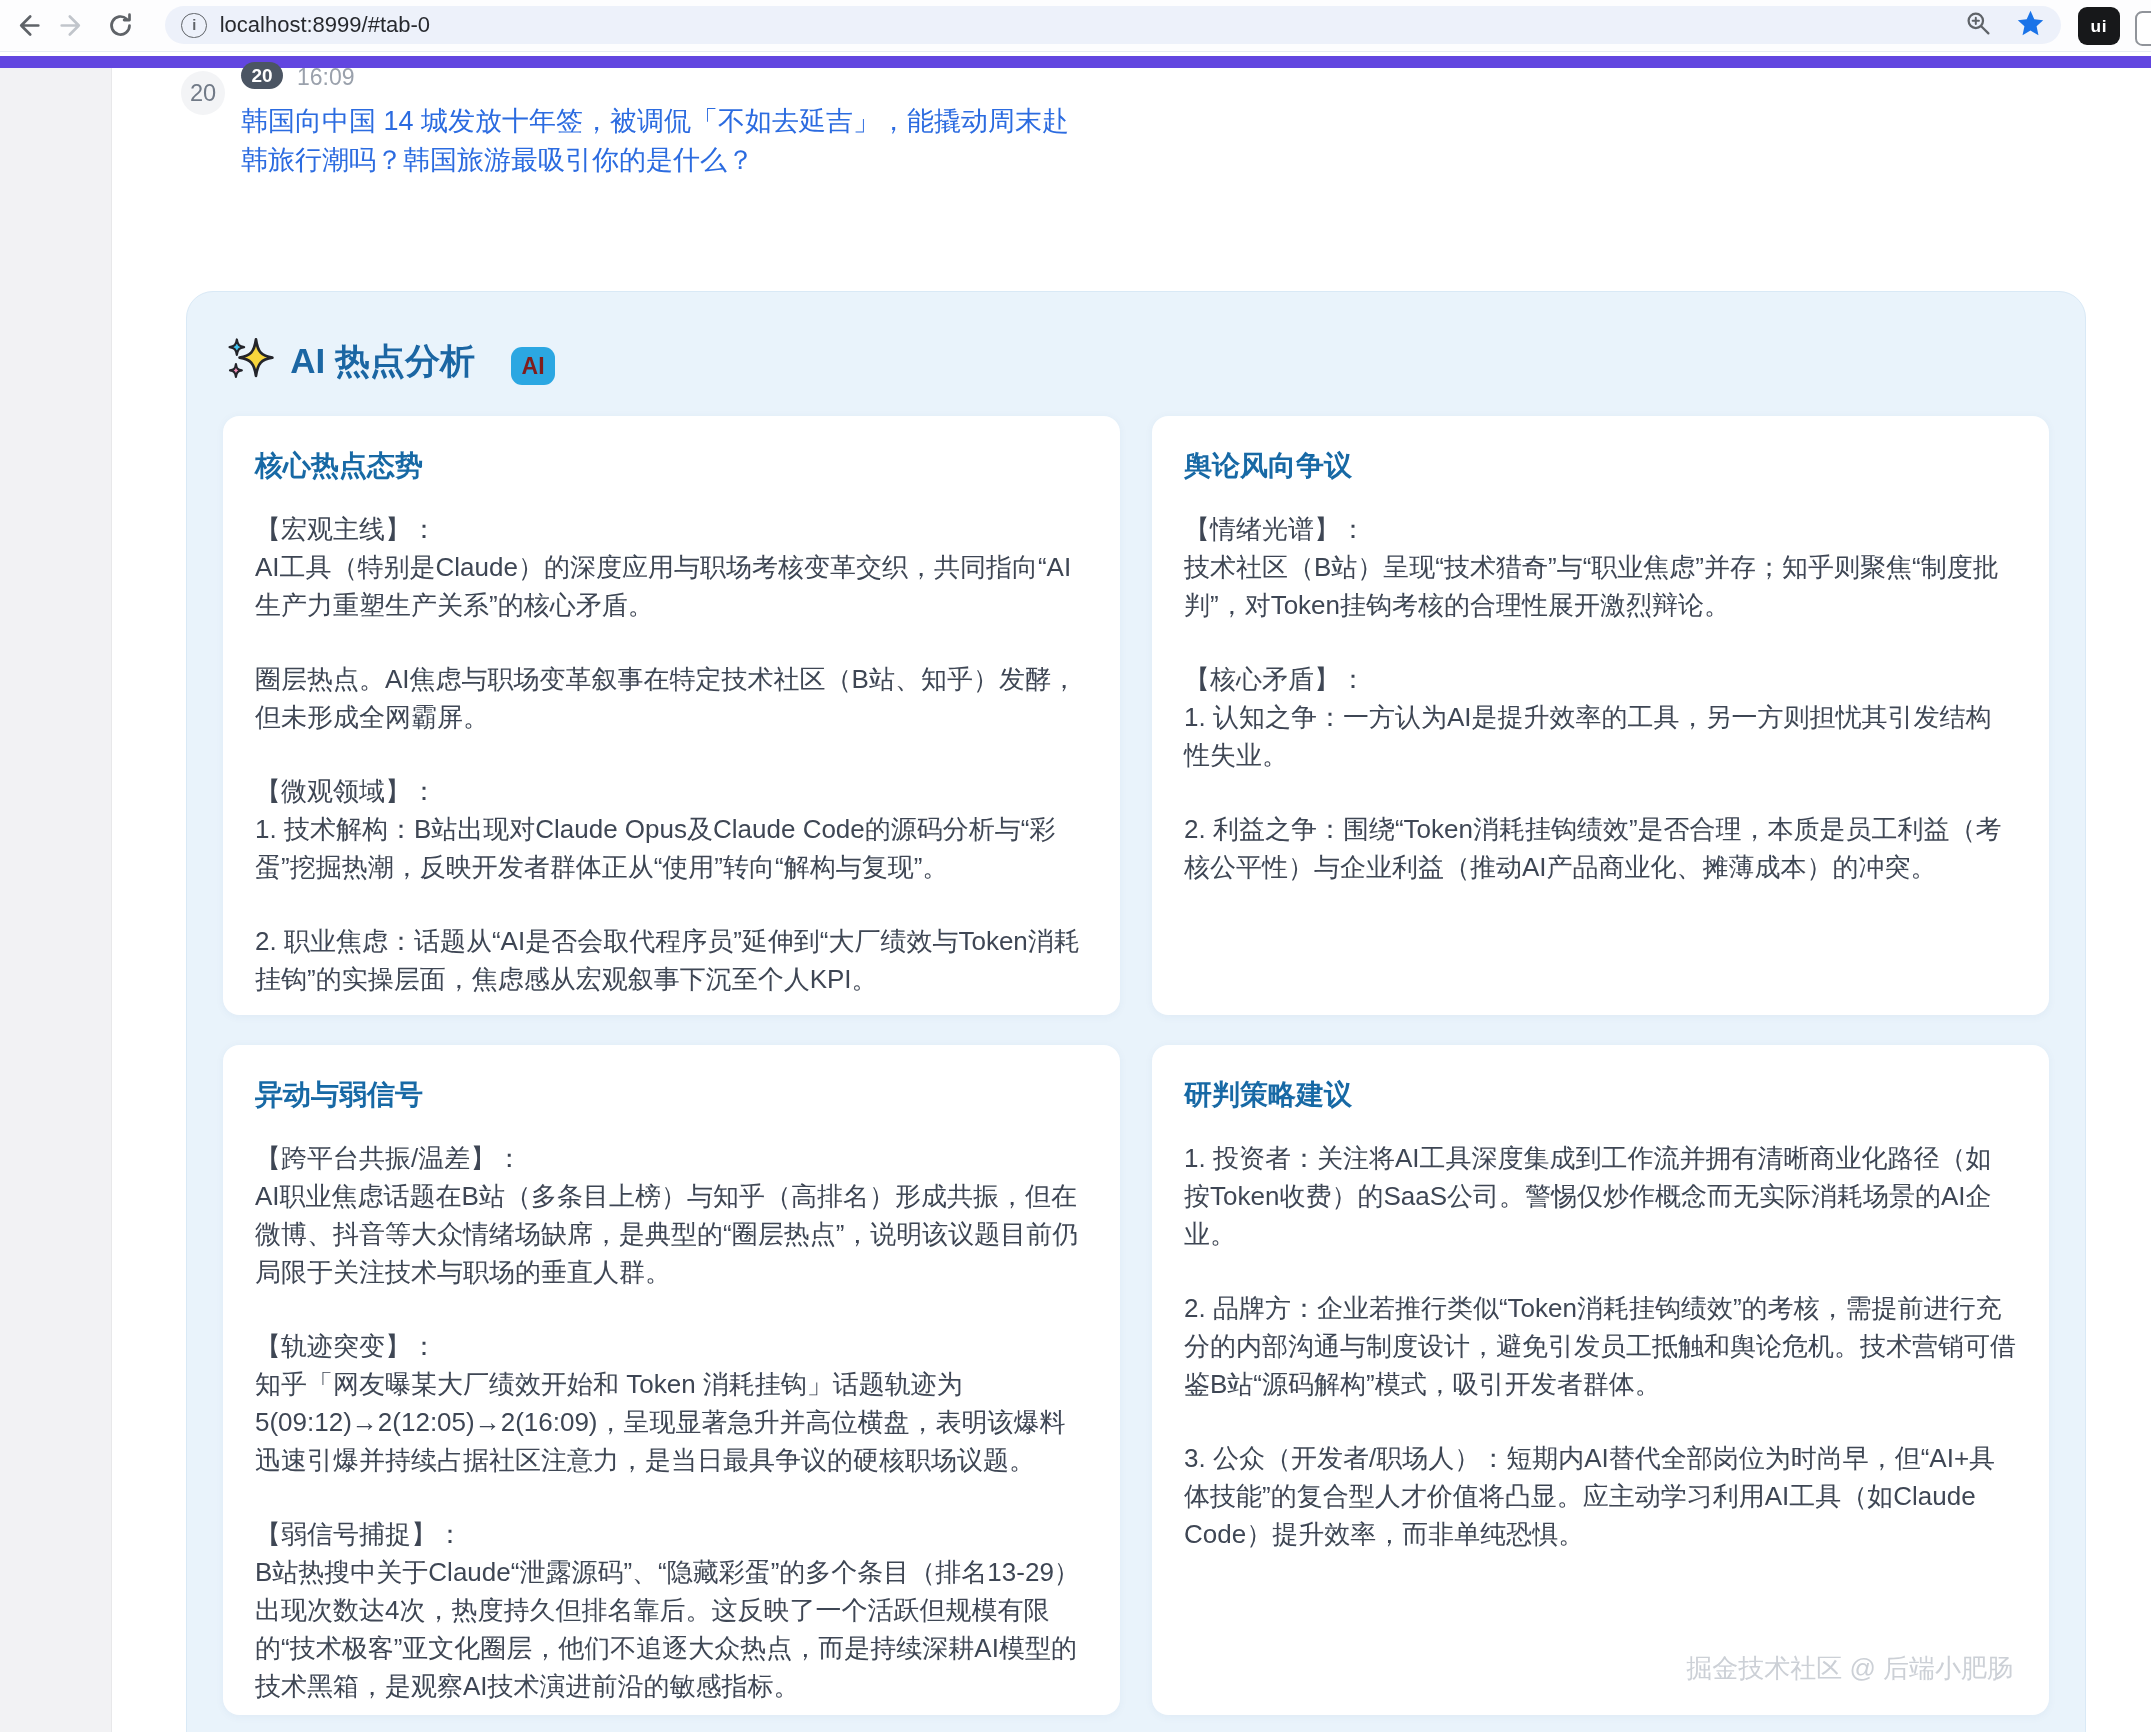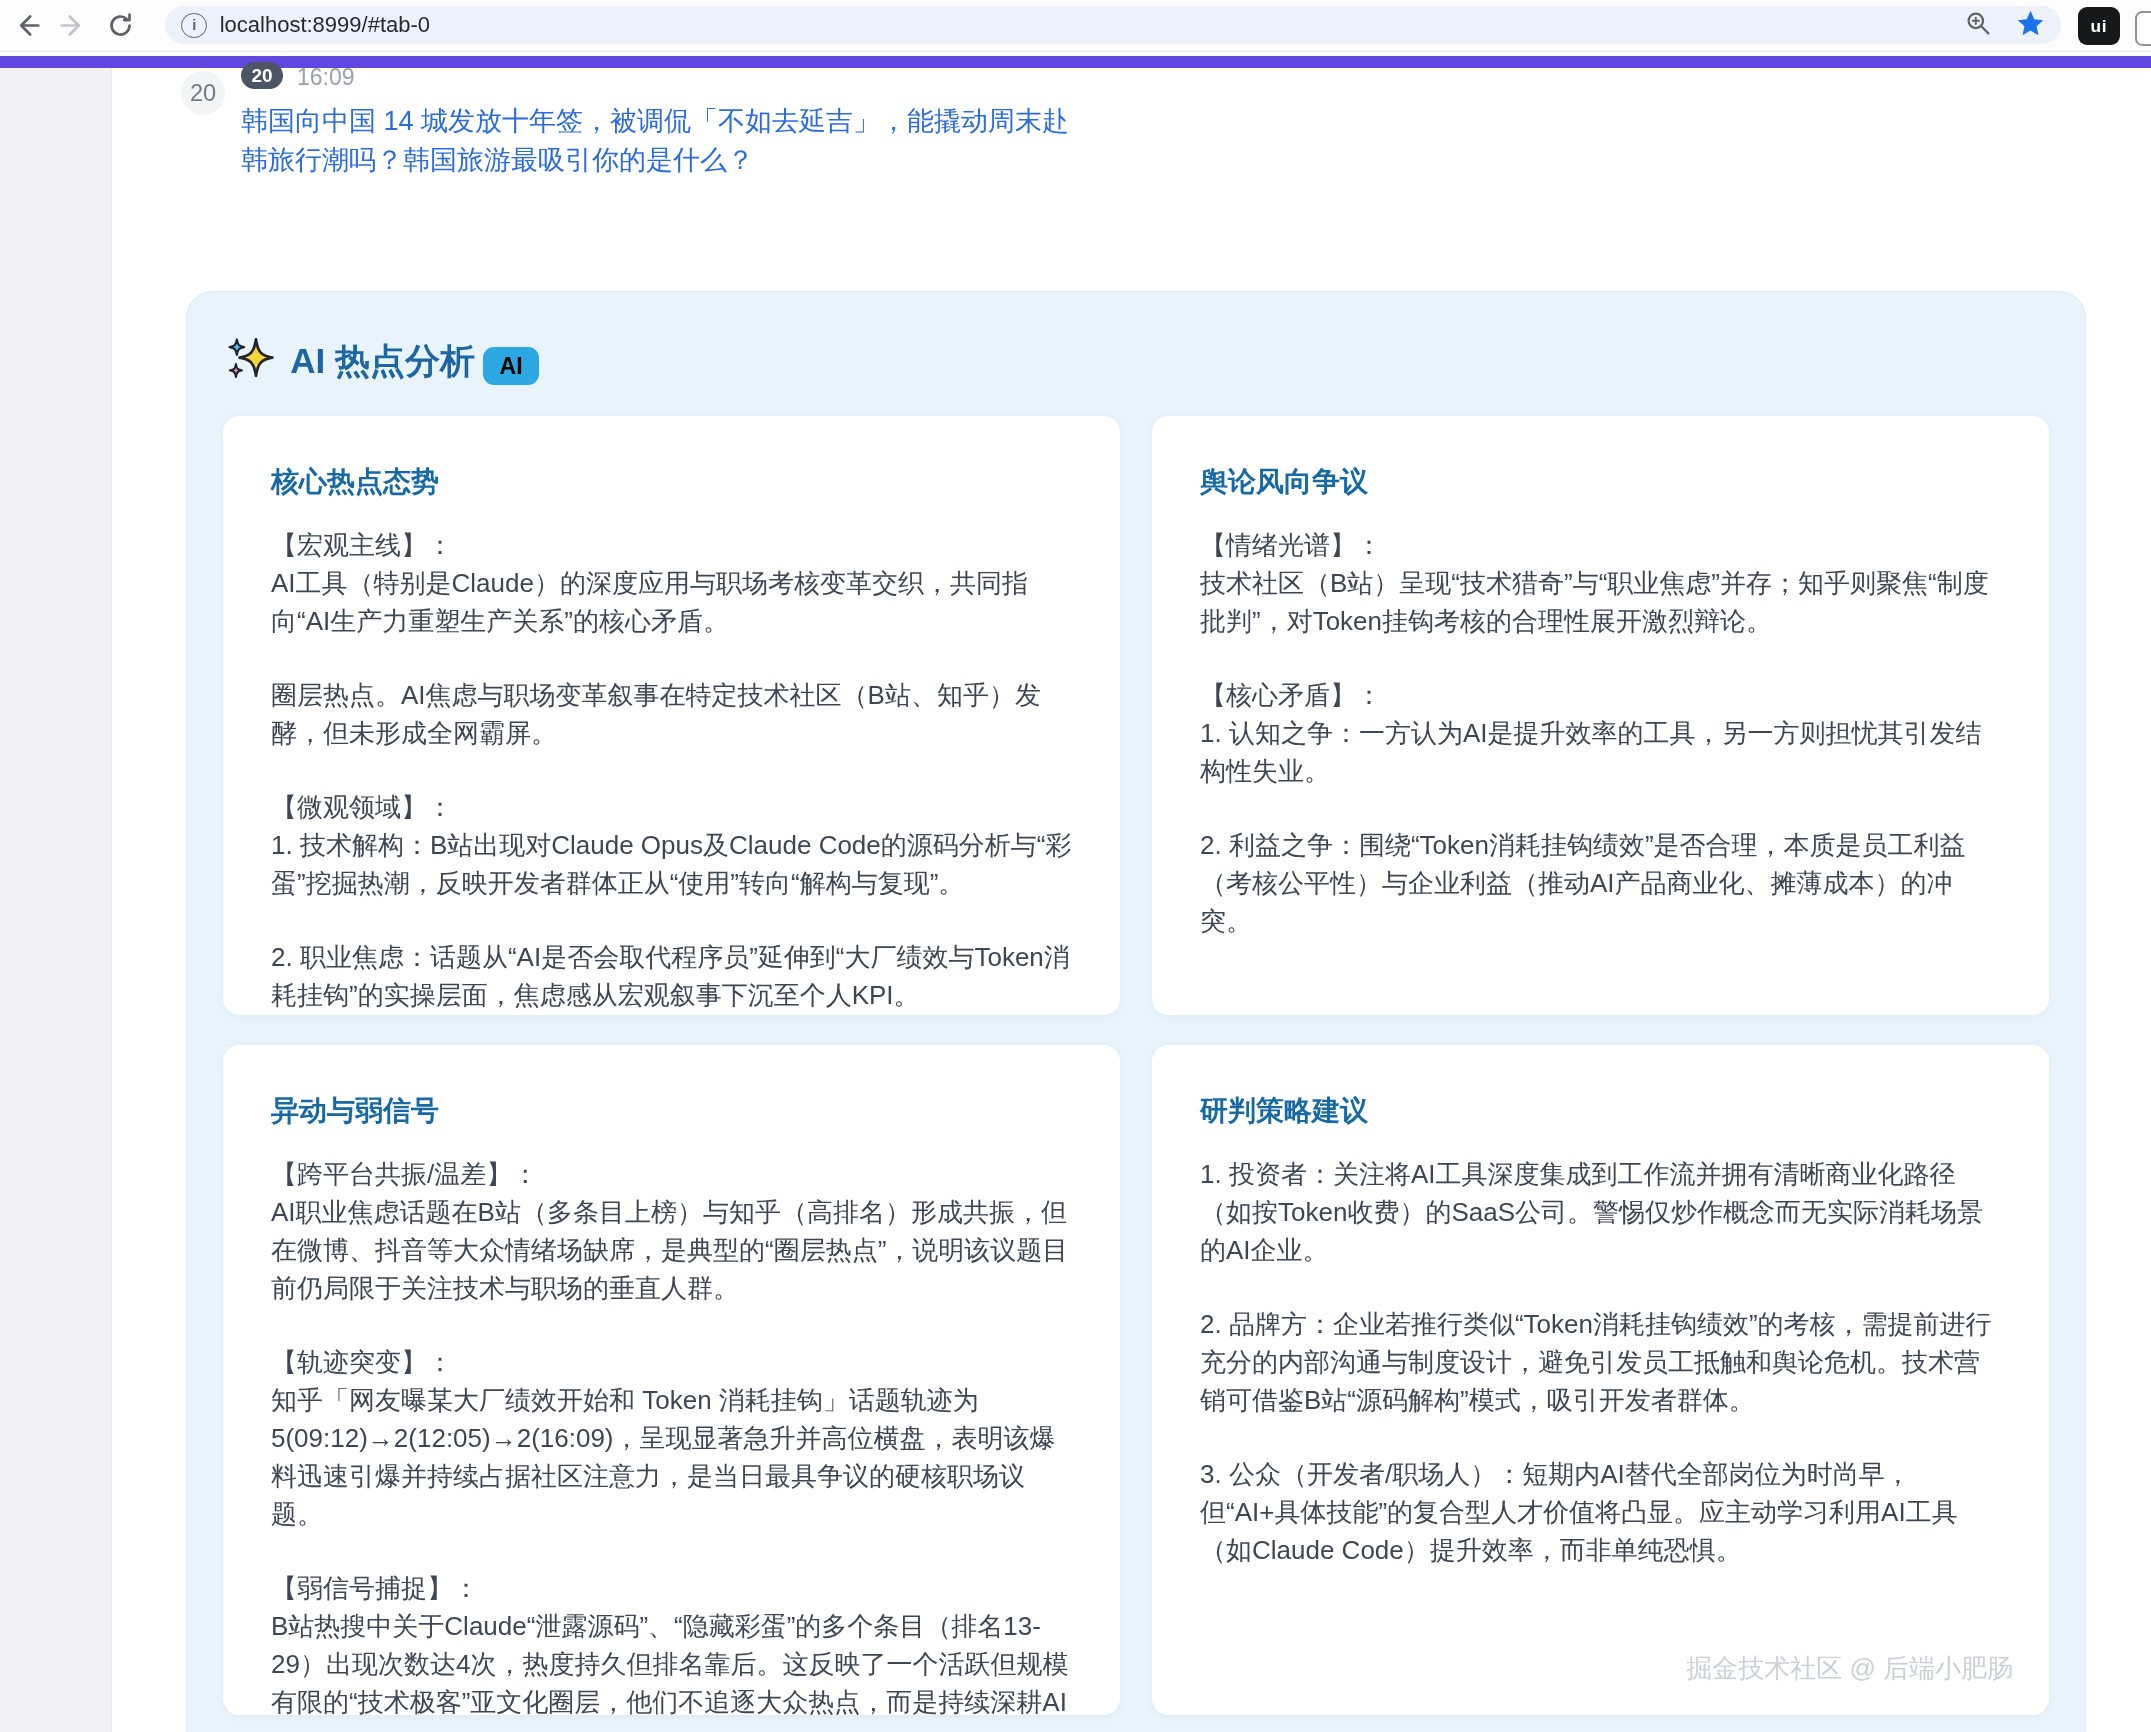--- a/index.html
+++ b/index.html
@@ -28,23 +28,23 @@
   
   .rank-circle{position:absolute;left:181px;top:71px;width:44px;height:44px;border-radius:50%;background:#f3f4f6;color:#717a87;font-size:23.6px;display:flex;align-items:center;justify-content:center;}
   .rank-badge{position:absolute;left:241px;top:62px;width:42px;height:27px;border-radius:13.6px;background:#4b5563;color:#ffffff;font-size:19px;font-weight:bold;display:flex;align-items:center;justify-content:center;}
   .item-time{position:absolute;left:297px;top:64px;font-size:23px;color:#9aa1ac;}
   .item-headline{position:absolute;left:241px;top:102px;width:846px;font-size:27px;line-height:39px;color:#2b6be0;white-space:pre-line;cursor:pointer;}
   
   .ai-panel{position:absolute;left:186px;top:291px;width:1900px;height:1509px;background:#e9f3fb;border:0.9px solid #d9e9f6;border-radius:27px;box-sizing:border-box;padding:42px 37px 0 36px;}
   .ai-header{display:flex;align-items:flex-end;height:51px;margin:0 0 31px 1.8px;}
   .sparkle{width:51px;height:51px;margin-right:14.5px;flex:0 0 auto;}
   .ai-title{font-size:35px;font-weight:bold;color:#1b66a3;}
-  .ai-badge{margin-left:8px;width:56px;height:38px;border-radius:11px;background:#2ba7e2;color:#000000;font-size:23px;font-weight:bold;display:flex;align-items:center;justify-content:center;}
+  .ai-badge{margin-left:36px;width:44px;height:38px;border-radius:11px;background:#2ba7e2;color:#7f1d1d;font-size:23px;font-weight:bold;display:flex;align-items:center;justify-content:center;}
   .card-grid{display:grid;grid-template-columns:897px 897px;grid-template-rows:599px 670px;column-gap:32px;row-gap:30px;}
-  .card{background:#ffffff;border-radius:16.4px;box-shadow:0 1.8px 9px rgba(30,80,130,0.05);box-sizing:border-box;padding:48px;overflow:hidden;position:relative;}
+  .card{background:#ffffff;border-radius:16.4px;box-shadow:0 1.8px 9px rgba(30,80,130,0.05);box-sizing:border-box;padding:32px;overflow:hidden;position:relative;}
   .card h3{margin:0 0 25.5px 0;font-size:28px;line-height:36px;font-weight:bold;color:#1769a5;}
   .card p{margin:0 0 36px 0;font-size:26px;line-height:38px;color:#3e4654;white-space:pre-line;}
   .card p:last-child{margin-bottom:0;}
   .watermark{position:absolute;right:36px;bottom:29px;font-size:26px;color:#ccd0d6;text-shadow:0.9px 0.9px 0 #ffffff;}
 </style>
 </head>
 <body>
 
 <div class="toolbar">
   <div class="nav-btn nav-back">

